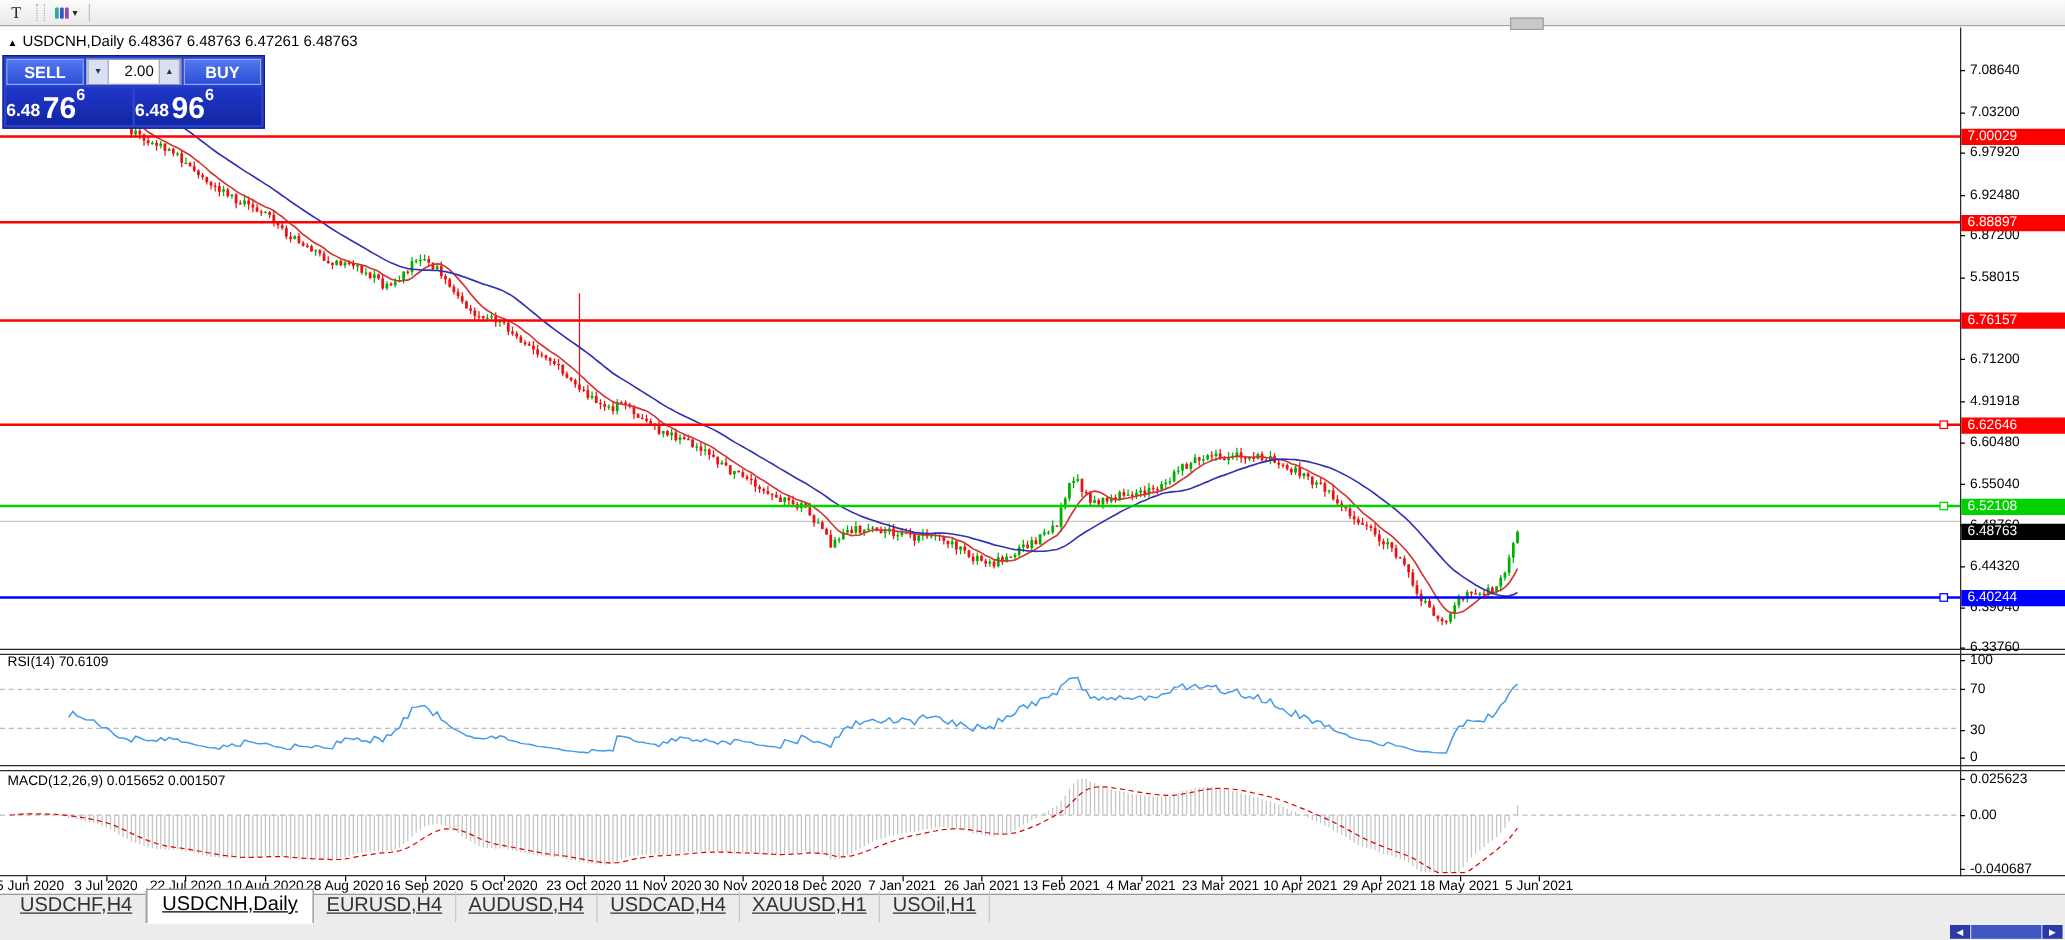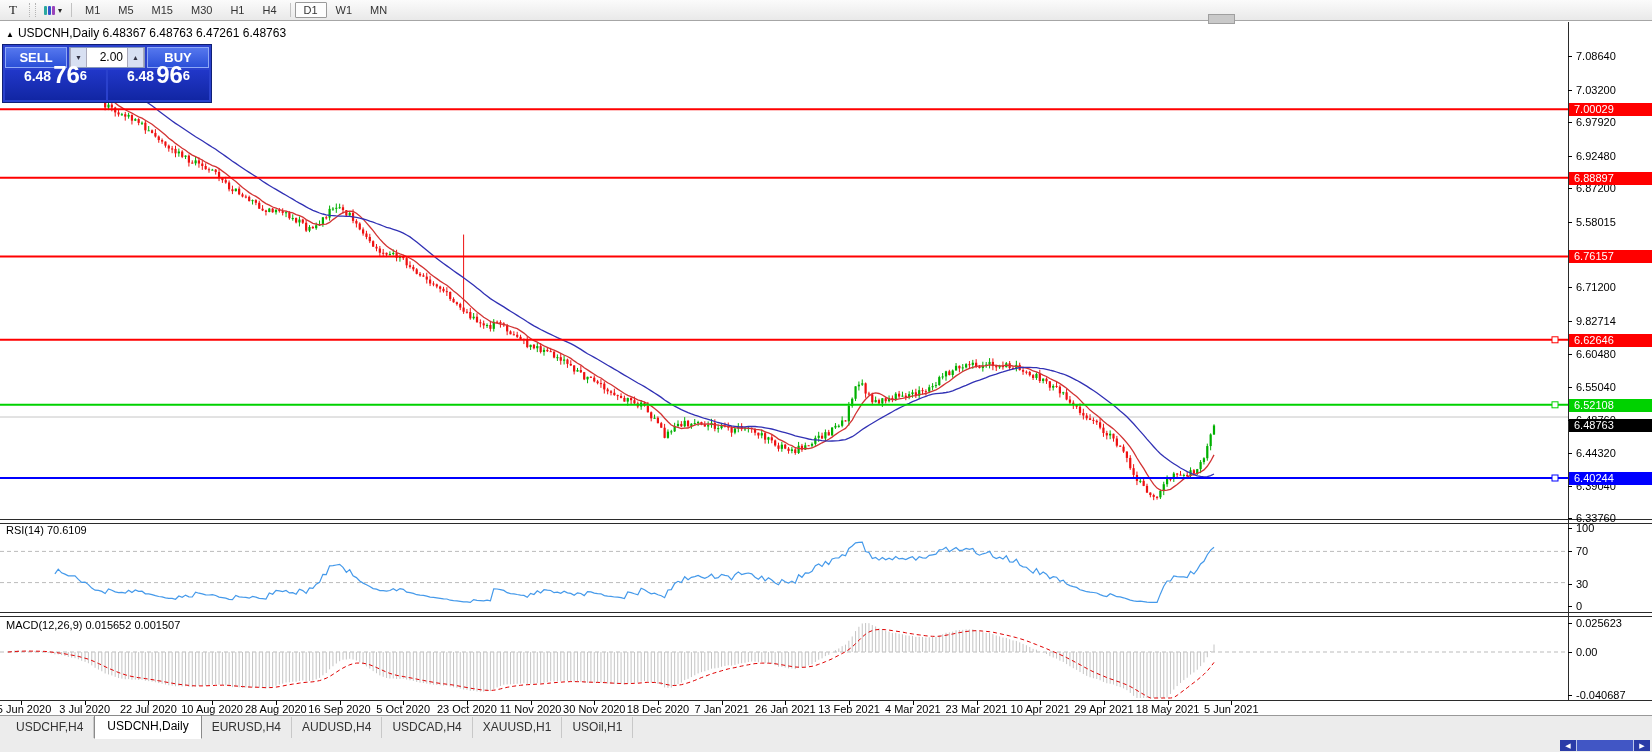--- a/index.html
+++ b/index.html
@@ -46,31 +46,31 @@
   .tp-row1{display:flex;height:21px;gap:2px;}
   .tp-btn{flex:0 0 62px;background:linear-gradient(#5577ee,#2b50d8);color:#fff;font-weight:bold;
     font-size:13px;display:flex;align-items:center;justify-content:center;
     border:1px solid #8fa9f6;box-sizing:border-box;}
   .spin{flex:1;display:flex;background:#fff;border:1px solid #8899bb;box-sizing:border-box;}
   .spin-btn{width:15px;background:#d8e0f2;color:#334;font-size:7px;display:flex;align-items:center;
     justify-content:center;border-left:1px solid #aab;border-right:1px solid #aab;}
   .spin-val{flex:1;text-align:right;font-size:12px;color:#000;padding:2px 4px 0 0;}
   .tp-row2{display:flex;gap:2px;margin-top:2px;height:30px;}
   .price-box{flex:1;background:linear-gradient(#2137c9,#1126a3);color:#fff;display:flex;
-    align-items:flex-end;justify-content:center;padding-bottom:13px;}
+    align-items:flex-end;padding-bottom:1px;}
   .pb-small{font-size:14px;font-weight:bold;margin:0 2px 3px 0;}
   .pb-big{font-size:24px;font-weight:bold;line-height:25px;}
   .pb-sup{font-size:13px;font-weight:bold;align-self:flex-start;line-height:12px;}
 
   
   #tabbar{left:0;top:715px;width:1652px;height:24px;background:#ececec;
     border-top:1px solid #999;display:flex;align-items:flex-end;padding-left:6px;
     box-sizing:border-box;z-index:5;}
-  .tab{font-size:12px;color:#333;padding:3px 10px 4px 10px;border-right:1px solid #c8c8c8;
-    margin-bottom:1px;cursor:default;white-space:nowrap;}
+  .tab{font-size:16px;color:#333;padding:3px 10px 4px 10px;border-right:1px solid #c8c8c8;
+    margin-bottom:1px;cursor:default;white-space:nowrap;text-decoration:underline;}
   .tab.active{background:#fff;border:1px solid #8a8a8a;border-bottom:1px solid #fff;
     color:#000;margin-bottom:0;padding:3px 12px 5px 12px;}
   #statusbar{left:0;top:739px;width:1652px;height:13px;background:#ececec;z-index:5;}
   #bscroll{position:absolute;right:2px;top:1px;width:90px;height:11px;display:flex;background:#bcc6ea;}
   .bs-btn{width:16px;height:11px;background:#2a3ba8;color:#fff;font-size:7px;display:flex;
     align-items:center;justify-content:center;}
   .bs-thumb{flex:1;background:#4156c5;margin:0 1px;}
 </style>
 </head>
 <body>
@@ -78,32 +78,20 @@
 <div id="toolbar" class="abs">
   <div class="tool-btn" style="font-family:'Liberation Serif',serif;font-size:13px;">T</div>
   <div class="grip"></div>
   <div class="tool-btn">
     <span class="crayon" style="background:#2aa8a0;"></span>
     <span class="crayon" style="background:#3355cc;"></span>
     <span class="crayon" style="background:#9944bb;"></span>
     <span style="font-size:8px;margin-left:2px;">▾</span>
   </div>
   <div class="tool-sep"></div>
-  <div id="tf-buttons" style="display:flex;align-items:center;">
-      <div class="tf-btn">M1</div>
-      <div class="tf-btn">M5</div>
-      <div class="tf-btn">M15</div>
-      <div class="tf-btn">M30</div>
-      <div class="tf-btn">H1</div>
-      <div class="tf-btn">H4</div>
-      <div class="tool-sep"></div>
-      <div class="tf-btn active">D1</div>
-      <div class="tf-btn">W1</div>
-      <div class="tf-btn">MN</div>
-    </div>
 </div>
 <div id="hscroll-thumb" class="abs"></div>
 
 <div id="window" class="abs"></div>
 
 <svg id="plot" class="abs" xmlns="http://www.w3.org/2000/svg" width="1652" height="752">
     <defs>
       <clipPath id="clipMain">
         <rect x="0" y="22" width="1568" height="497"></rect>
       </clipPath>
@@ -1268,21 +1256,21 @@
     <div class="tick-label abs" style="left:1576px;top:116px">6.97920</div>
     <div class="tick-mark abs" style="left:1568px;top:122px;width:4px;height:1px"></div>
     <div class="tick-label abs" style="left:1576px;top:150px">6.92480</div>
     <div class="tick-mark abs" style="left:1568px;top:156px;width:4px;height:1px"></div>
     <div class="tick-label abs" style="left:1576px;top:182px">6.87200</div>
     <div class="tick-mark abs" style="left:1568px;top:188px;width:4px;height:1px"></div>
     <div class="tick-label abs" style="left:1576px;top:216px">5.58015</div>
     <div class="tick-mark abs" style="left:1568px;top:222px;width:4px;height:1px"></div>
     <div class="tick-label abs" style="left:1576px;top:281px">6.71200</div>
     <div class="tick-mark abs" style="left:1568px;top:287px;width:4px;height:1px"></div>
-    <div class="tick-label abs" style="left:1576px;top:315px">9.82714</div>
+    <div class="tick-label abs" style="left:1576px;top:315px">4.91918</div>
     <div class="tick-mark abs" style="left:1568px;top:321px;width:4px;height:1px"></div>
     <div class="tick-label abs" style="left:1576px;top:348px">6.60480</div>
     <div class="tick-mark abs" style="left:1568px;top:354px;width:4px;height:1px"></div>
     <div class="tick-label abs" style="left:1576px;top:381px">6.55040</div>
     <div class="tick-mark abs" style="left:1568px;top:387px;width:4px;height:1px"></div>
     <div class="tick-label abs" style="left:1576px;top:414px">6.48760</div>
     <div class="tick-mark abs" style="left:1568px;top:420px;width:4px;height:1px"></div>
     <div class="tick-label abs" style="left:1576px;top:447px">6.44320</div>
     <div class="tick-mark abs" style="left:1568px;top:453px;width:4px;height:1px"></div>
     <div class="tick-label abs" style="left:1576px;top:480px">6.39040</div>

